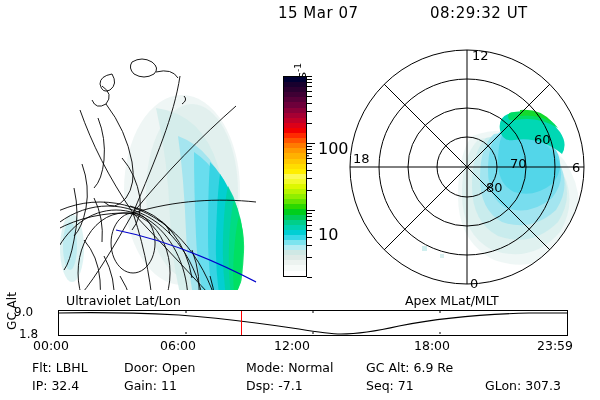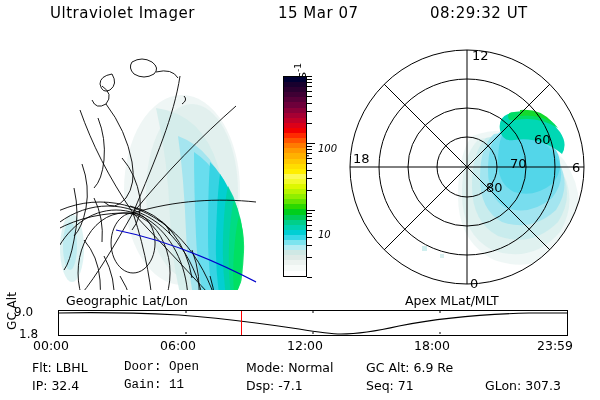--- a/index.html
+++ b/index.html
@@ -31,23 +31,22 @@
   #cbar-box{
     position:absolute;left:21px;top:16px;width:24px;height:201px;
     border:1px solid #000;box-sizing:border-box;background:#fff;
   }
   #cbar-grad{position:absolute;left:0;top:0;right:0;bottom:0;}
   .cbar-band{width:100%;}
   #cbar-ticks{position:absolute;left:45px;top:16px;width:8px;height:201px;}
   .cb-tick{position:absolute;left:0;width:5px;height:1px;background:#000;}
   .cb-tick.major{width:8px;}
   .cb-lab{
-    position:absolute;left:56px;font-size:10px;white-space:nowrap;
+    position:absolute;left:56px;font-size:16px;white-space:nowrap;
     transform:translateY(-50%);
-    font-style:italic;
   }
   #cbar-axis-label{
     position:absolute;left:-36px;top:42px;width:150px;
     font-size:13px;white-space:nowrap;
     transform:rotate(-90deg);transform-origin:50% 50%;
     text-align:center;
   }
   #cbar-axis-label sup{font-size:9px;vertical-align:super;}
 
   
@@ -81,30 +80,29 @@
     position:absolute;top:45px;font-size:12.5px;white-space:nowrap;
   }
   #redmark{position:absolute;left:241px;top:18px;width:1px;height:24px;background:#ff0000;}
 
   
   #status{left:0;top:360px;width:600px;height:40px;font-size:12.5px;}
   .st-cell{position:absolute;white-space:nowrap;}
   .st-r1{top:0;}
   .st-r2{top:18px;}
   .st-c1{left:32px;}
-  .st-c2{left:124px;font-family:Liberation Mono, monospace;}
+  .st-c2{left:124px;}
   .st-c3{left:246px;}
   .st-c4{left:366px;}
   .st-c5{left:485px;}
 </style>
 </head>
 <body>
 
 <div id="header" class="abs">
-  <div class="htxt" id="title-text">Ultraviolet Imager</div>
   <div class="htxt" id="date-text">15 Mar 07</div>
   <div class="htxt" id="time-text">08:29:32 UT</div>
 </div>
 
 <div id="geo-panel" class="abs">
   <svg width="205" height="250" viewBox="0 0 205 250">
     <defs>
       <clipPath id="globeClip">
         <ellipse cx="76" cy="168" rx="120" ry="158"></ellipse>
       </clipPath>
@@ -303,21 +301,21 @@
     <text x="5" y="123" font-size="13" font-family="DejaVu Sans, sans-serif" fill="#000">18</text>
 
     <text x="186" y="104" font-size="13" font-family="DejaVu Sans, sans-serif" fill="#000">60</text>
     <text x="162" y="128" font-size="13" font-family="DejaVu Sans, sans-serif" fill="#000">70</text>
     <text x="138" y="152" font-size="13" font-family="DejaVu Sans, sans-serif" fill="#000">80</text>
   </svg>
 </div>
 
 <div id="alt-strip" class="abs">
 
-  <div class="panel-cap" id="cap-geo">Geographic Lat/Lon</div>
+  <div class="panel-cap" id="cap-geo">Ultraviolet Lat/Lon</div>
   <div class="panel-cap" id="cap-apex">Apex MLat/MLT</div>
 
   <div id="alt-ylab">GC Alt</div>
   <div class="alt-ytick" id="alt-ytick-hi">9.0</div>
   <div class="alt-ytick" id="alt-ytick-lo">1.8</div>
 
   <div id="alt-box">
     <svg width="508" height="24" viewBox="0 0 508 24">
 
       <path d="M 0 2 C 40 1 80 2 120 4 C 160 7 200 12 240 18 C 258 21 270 23 282 23
@@ -329,21 +327,21 @@
       <line x1="127" y1="0" x2="127" y2="2" stroke="#000" stroke-width="1"></line>
       <line x1="254" y1="0" x2="254" y2="2" stroke="#000" stroke-width="1"></line>
       <line x1="381" y1="0" x2="381" y2="2" stroke="#000" stroke-width="1"></line>
     </svg>
   </div>
 
   <div id="redmark"></div>
 
   <div class="xtick-lab" style="left:33px;">00:00</div>
   <div class="xtick-lab" style="left:160px;">06:00</div>
-  <div class="xtick-lab" style="left:287px;">12:00</div>
+  <div class="xtick-lab" style="left:274px;">12:00</div>
   <div class="xtick-lab" style="left:414px;">18:00</div>
   <div class="xtick-lab" style="left:537px;">23:59</div>
 </div>
 
 <div id="status" class="abs">
   <div class="st-cell st-r1 st-c1">Flt: LBHL</div>
   <div class="st-cell st-r2 st-c1">IP: 32.4</div>
 
   <div class="st-cell st-r1 st-c2">Door: Open</div>
   <div class="st-cell st-r2 st-c2">Gain: 11</div>

